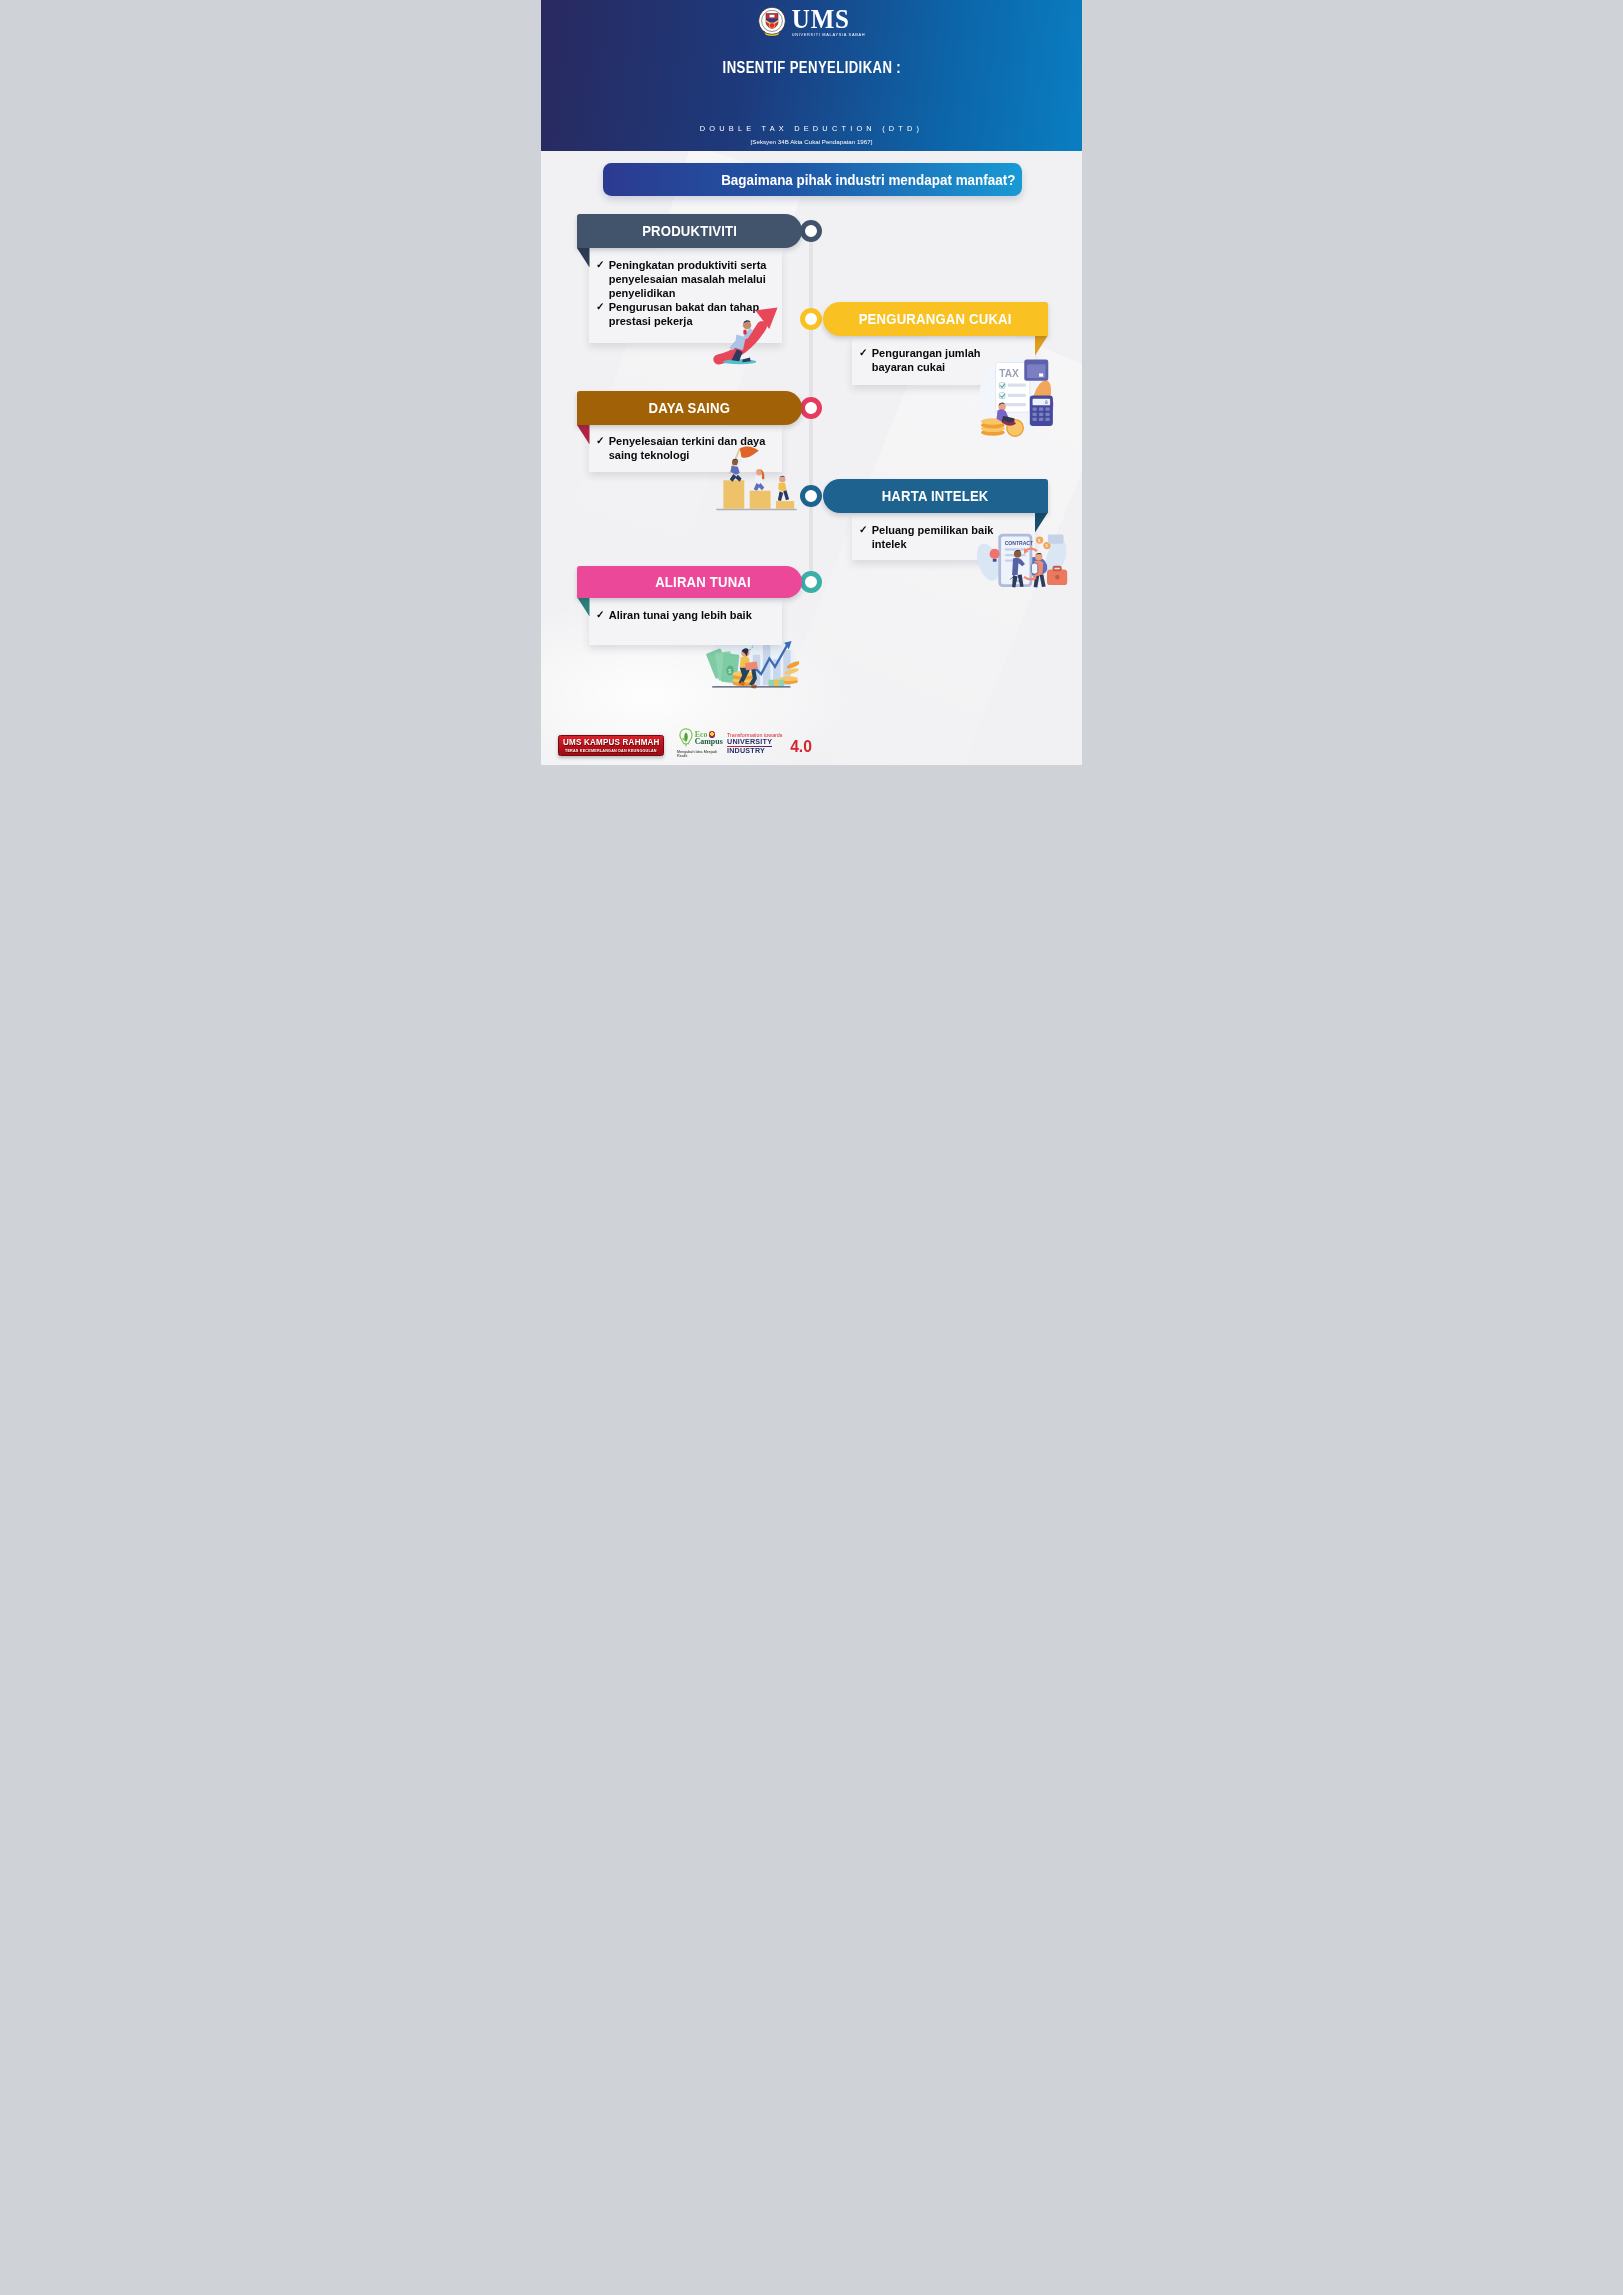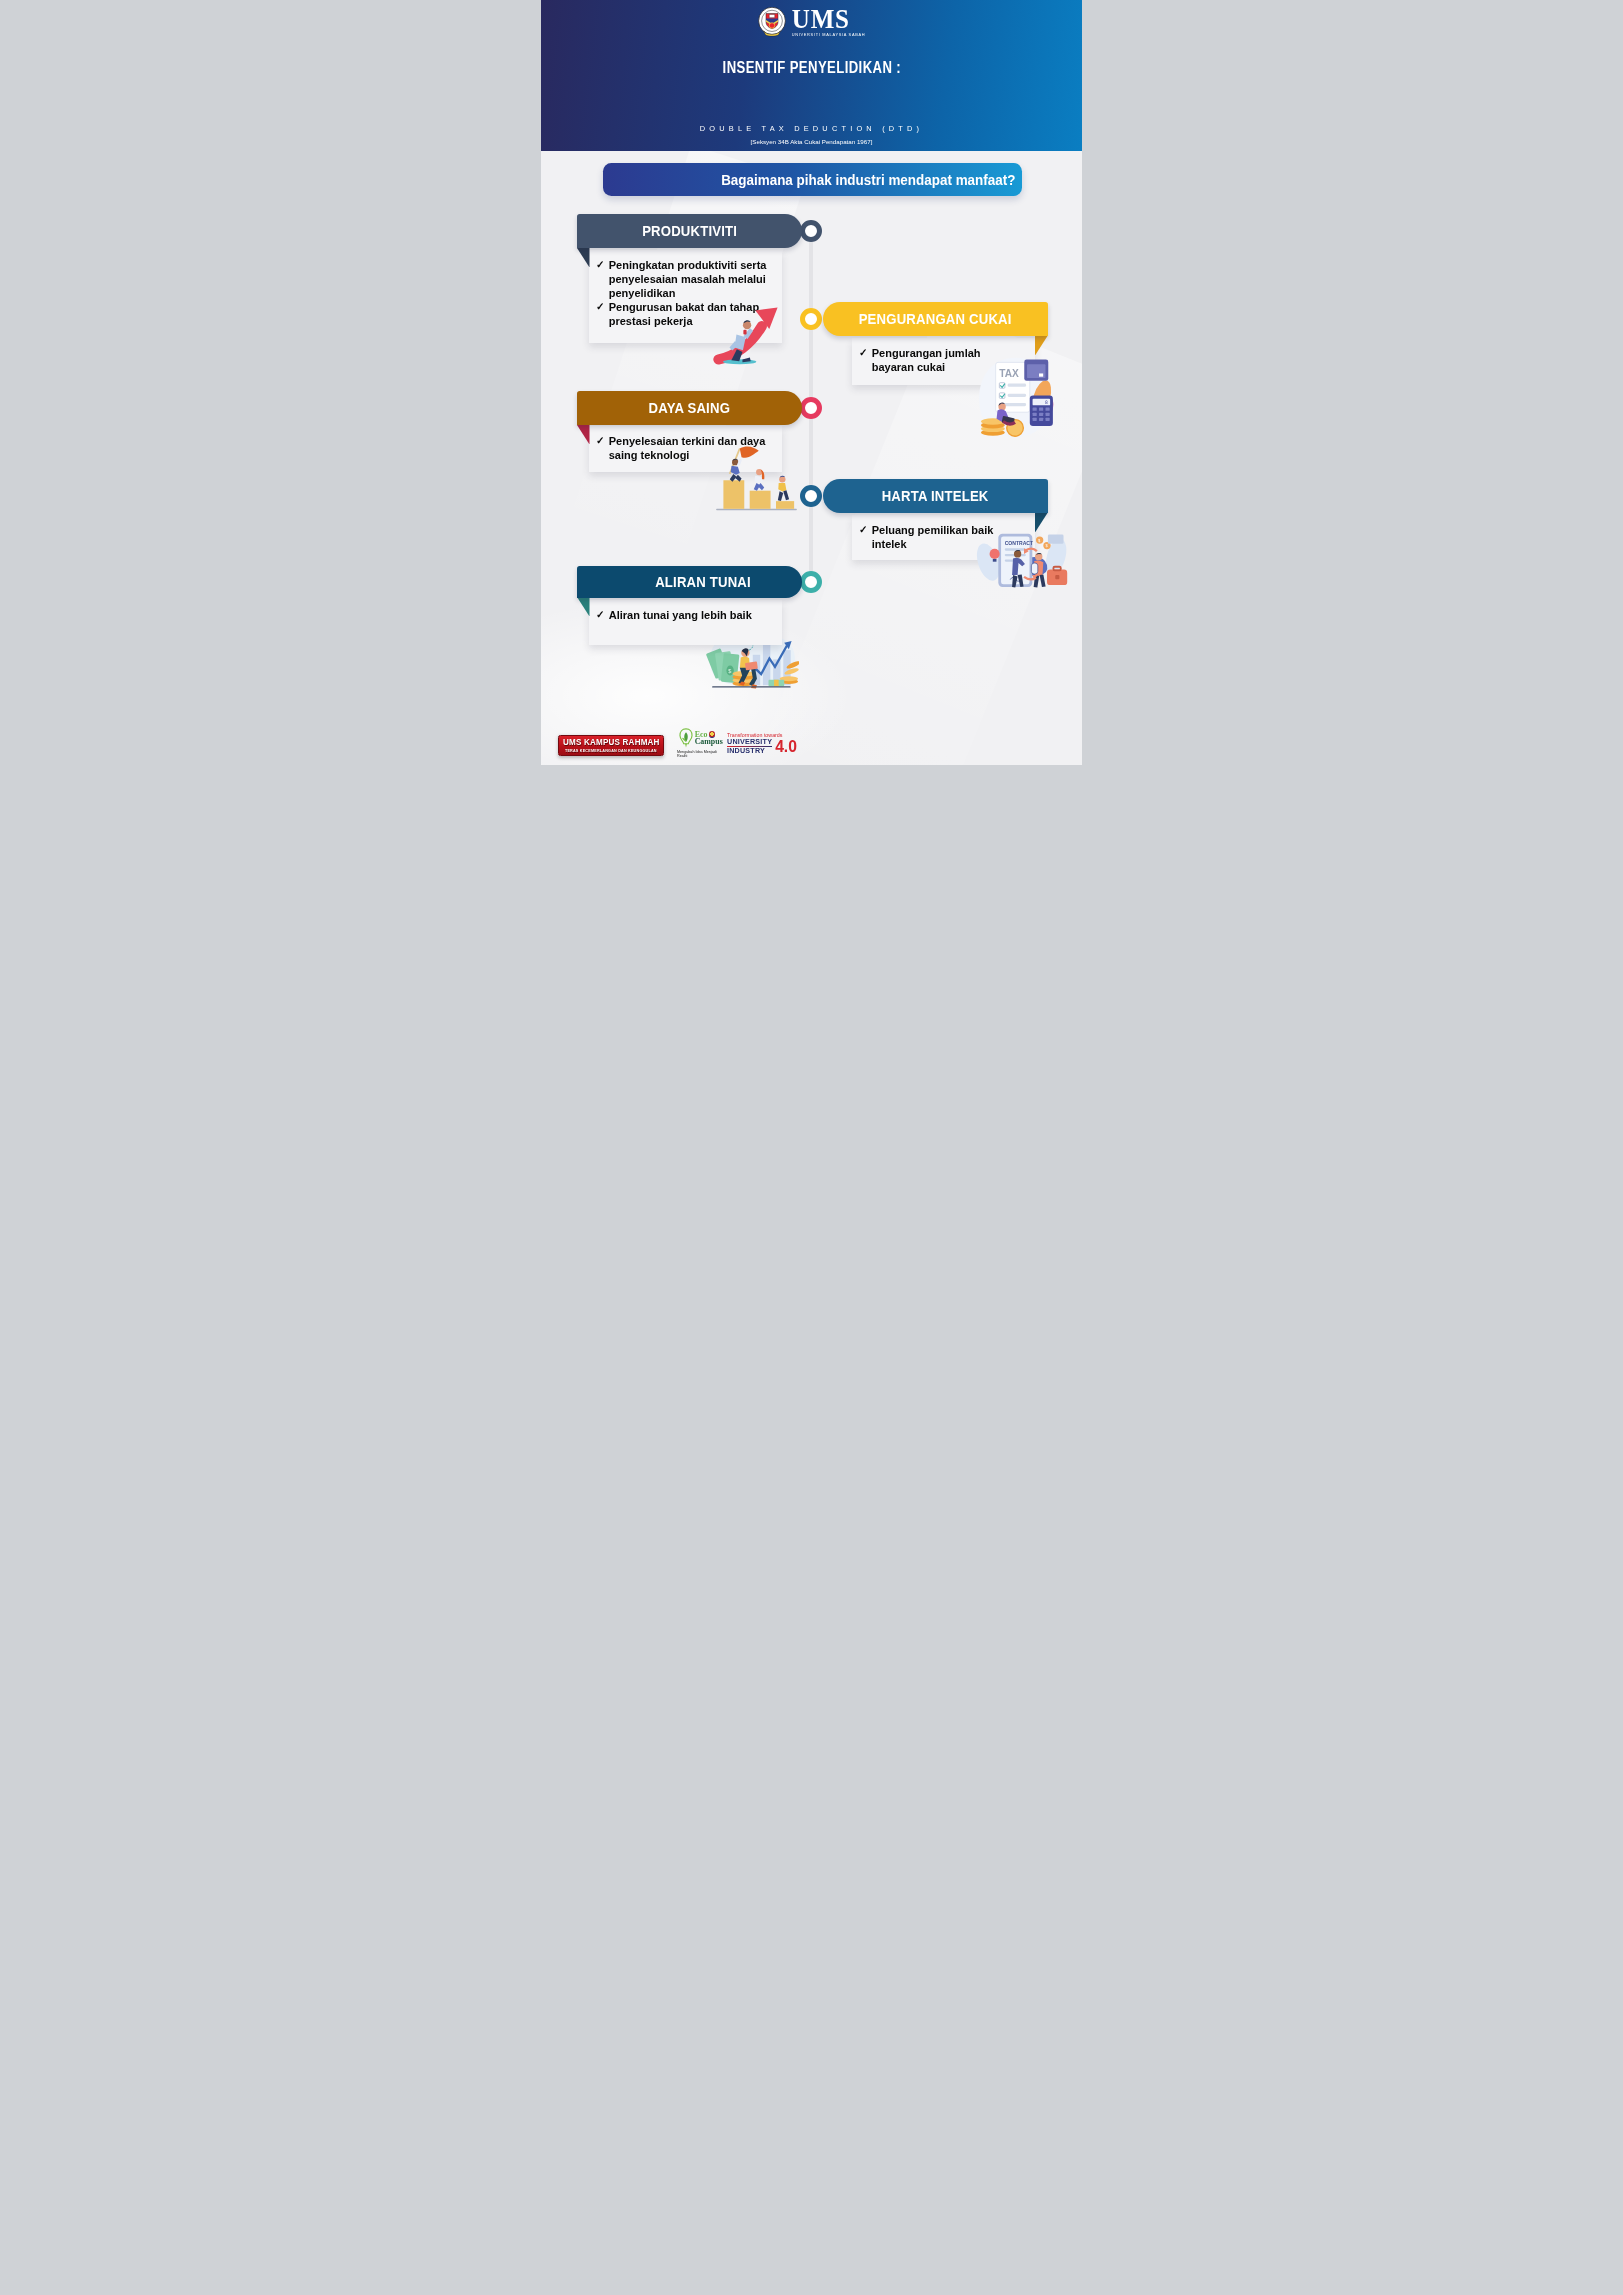--- a/index.html
+++ b/index.html
@@ -94,21 +94,21 @@
     text-shadow:0.5px 0.5px 0.5px rgba(60,0,0,.8);transform:scaleX(.96);}
   .eco{position:absolute;left:136px;top:728px;width:48px;display:flex;flex-direction:column;align-items:center;}
   .eco-row{display:flex;align-items:center;gap:1.4px;}
   .eco-texts{font-family:"Liberation Serif", serif;line-height:7.4px;}
   .eco-l1{color:#64b044;font-size:7.9px;font-weight:700;display:flex;align-items:center;gap:1.9px;}
   .eco-l2{color:#1d5b3c;font-size:7.9px;font-weight:700;}
   .eco-crest{width:6px;height:6.5px;border-radius:50%;background:radial-gradient(circle at 50% 40%,#f3d14a 0 35%,#b3262c 36% 70%,#2c2c6e 71% 100%);display:inline-block;}
   .eco-tag{font-size:3.7px;color:#222;margin-top:1.9px;}
   .uni4{position:absolute;left:186px;top:732px;width:62px;}
   .uni4-pre{color:#d6252e;font-size:5.3px;font-weight:400;}
-  .uni4-row{display:flex;align-items:center;gap:3px;}
+  .uni4-row{display:flex;align-items:center;gap:18px;}
   .uni4-col{display:flex;flex-direction:column;}
   .uni4-l1,.uni4-l2{color:#28306d;font-weight:700;font-size:7.2px;line-height:7px;letter-spacing:0.2px;}
   .uni4-div{height:1.4px;width:100%;background:linear-gradient(90deg,#d6252e,#28306d);margin:0.5px 0;}
   .uni4-num{color:#d6252e;font-weight:700;font-size:15.7px;line-height:15px;}
 </style>
 </head>
 <body>
 
 <div class="poster">
 
@@ -323,21 +323,21 @@
       <path d="M112 44 q14 -8 24 2" stroke="#ef8a70" stroke-width="5" fill="none"></path>
       <polygon points="108,40 118,46 108,52" fill="#ef8a70"></polygon>
       <path d="M108 102 q14 10 26 2" stroke="#ef8a70" stroke-width="5" fill="none"></path>
       <polygon points="138,98 130,108 126,98" fill="#ef8a70"></polygon>
       <rect x="158" y="86" width="44" height="34" rx="7" fill="#e97a5f"></rect>
       <rect x="172" y="80" width="16" height="8" rx="3" fill="none" stroke="#c75b43" stroke-width="4"></rect>
       <rect x="176" y="98" width="9" height="9" rx="2" fill="#c75b43"></rect>
     </svg>
   </div>
 
-  <div class="sec-header left hd5" style="background-color: #0c4a6e; padding-left: 28px;">
+  <div class="sec-header left hd5" style="background-color: #ec4899; padding-left: 28px;">
     <span>ALIRAN TUNAI</span>
   </div>
   <div class="fold fl fd5" style="background-color: rgb(42, 129, 124);"></div>
   <div class="card cl cd5">
     <div class="chk-list">
       <div class="chk-item">
         <span class="chk">✓</span>
         <span class="t">Aliran tunai yang lebih baik</span>
       </div>
     </div>

